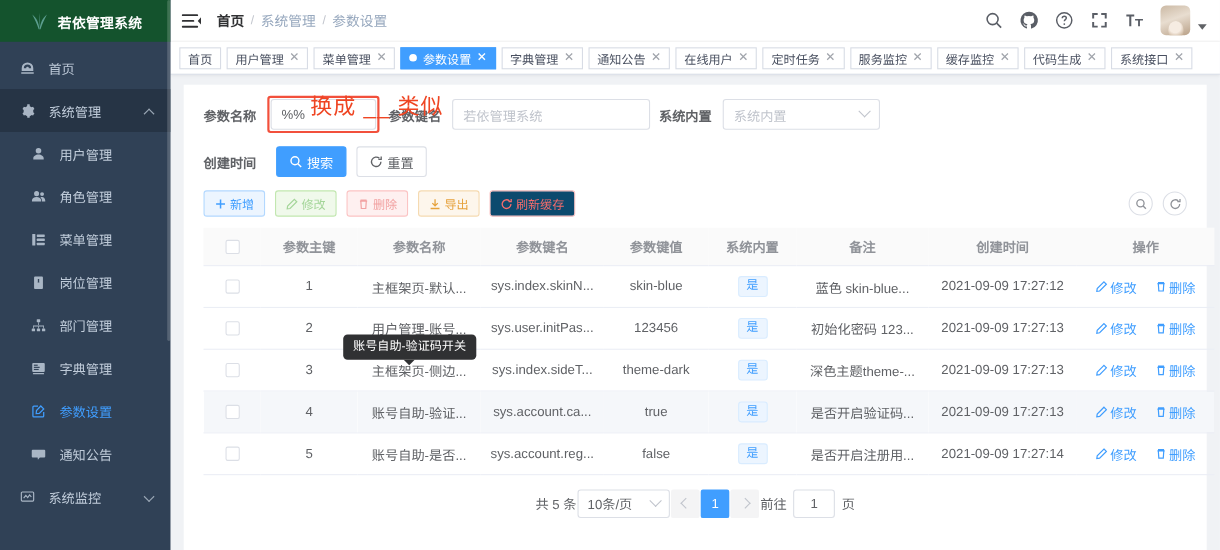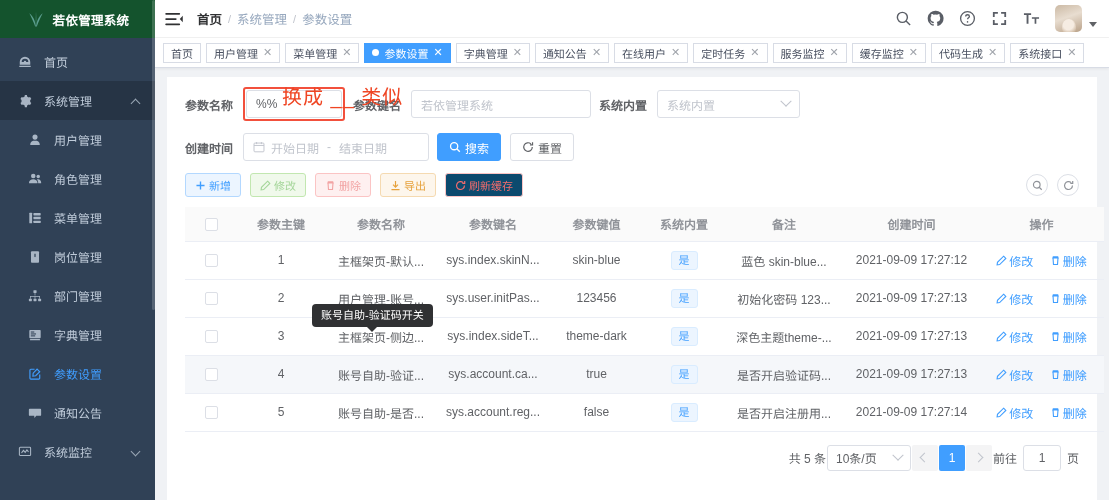--- a/index.html
+++ b/index.html
@@ -194,21 +194,21 @@
     padding: 6px 9px; border-radius: 4px; white-space: nowrap; z-index: 50; line-height: 1;
   }
   .tooltip::after {
     content: ""; position: absolute; left: 50%; bottom: -5px; margin-left: -5px;
     border-left: 5px solid transparent; border-right: 5px solid transparent;
     border-top: 5px solid #303133;
   }
 
   
   .pagination {
-    display: flex; align-items: center; justify-content: flex-end;
+    display: flex; align-items: center; justify-content: center;
     gap: 1px; padding: 13px 0 0 0; font-size: 12px; color: #606266;
   }
   .pg-total { color: #606266; }
   .pg-sizes {
     height: 26px; min-width: 84px; border: 1px solid #dcdfe6; border-radius: 3px;
     display: flex; align-items: center; justify-content: space-between; padding: 0 8px; gap: 6px;
     color: #606266; cursor: pointer;
   }
   .pg-btn {
     min-width: 26px; height: 26px; background: #f4f4f5; border-radius: 2px;
@@ -457,29 +457,20 @@
             <span class="el-input ph inp-sel">
               <span>系统内置</span>
               <i class="sel-caret"></i>
             </span>
           </div>
         </div>
 
         <div class="form-row">
           <div class="form-item">
             <span class="form-label">创建时间</span>
-            <span class="el-input date-range">
-              <svg class="cal-icon" viewBox="0 0 14 14" fill="none" stroke="#c0c4cc" stroke-width="1.1">
-                <rect x="1.2" y="2.4" width="11.6" height="10.2" rx="1"></rect>
-                <path d="M1.2 5.2h11.6M4.2 1.2v2.4M9.8 1.2v2.4"></path>
-              </svg>
-              <span class="seg">开始日期</span>
-              <span class="seg mid">-</span>
-              <span class="seg">结束日期</span>
-            </span>
           </div>
 
           <div class="form-item">
             <span class="btn btn-primary">
               <svg viewBox="0 0 14 14" fill="none" stroke="#fff" stroke-width="1.5">
                 <circle cx="6" cy="6" r="4.2"></circle>
                   <path d="M9.1 9.1 12.6 12.6"></path>
               </svg>
               <span>搜索</span>
             </span>

